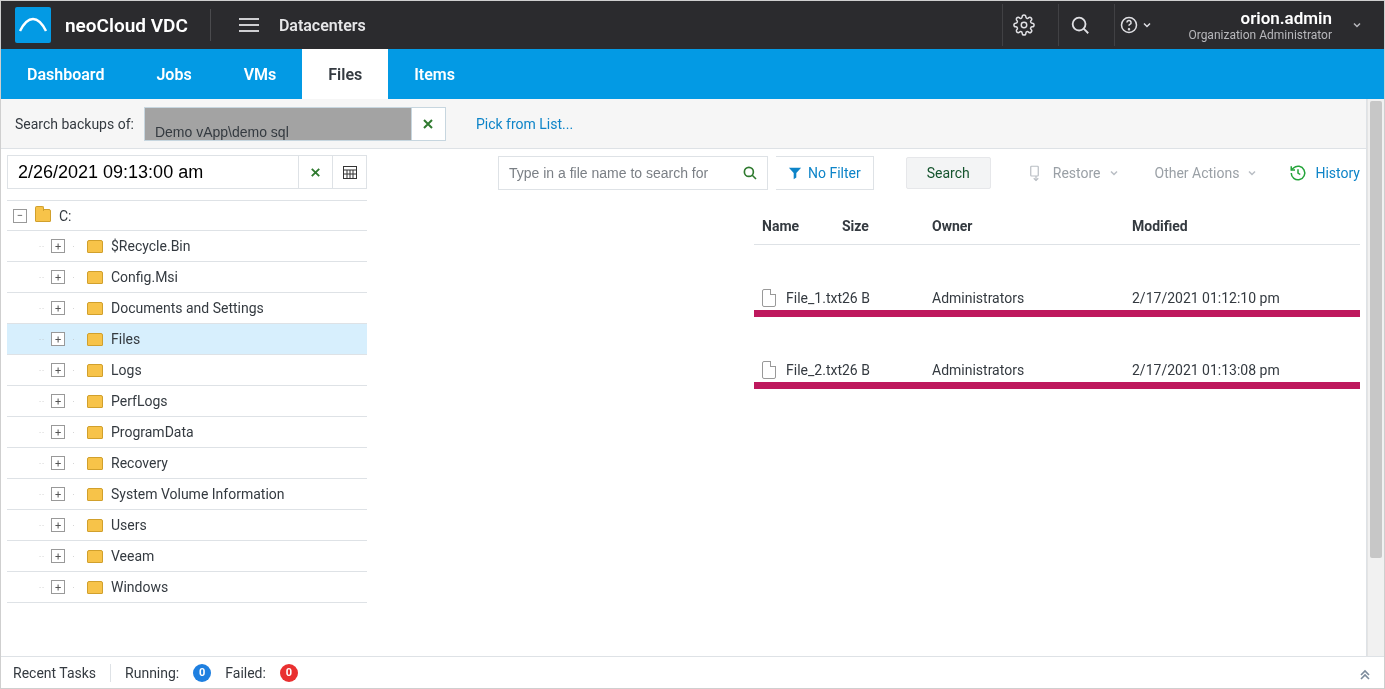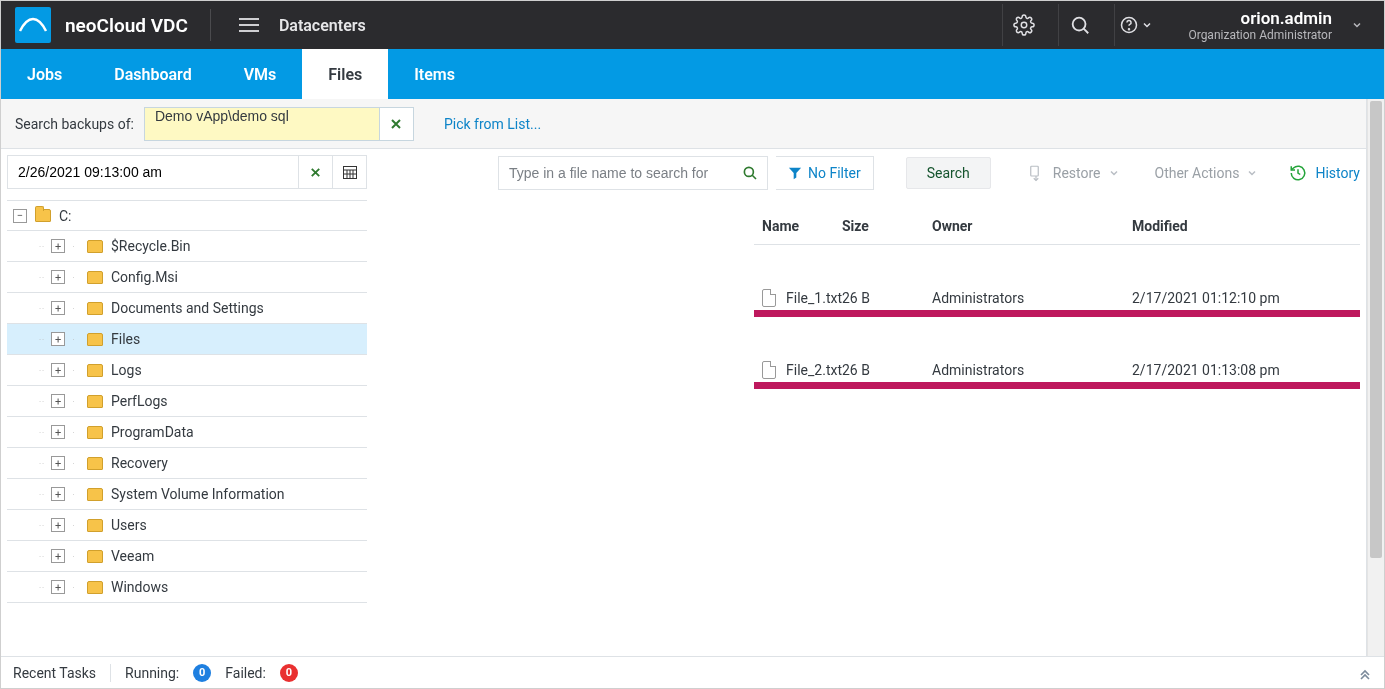--- a/index.html
+++ b/index.html
@@ -61,39 +61,39 @@
   .fake-scroll{width:17px;background:#f1f1f1;border-left:1px solid #e4e4e4;position:relative;}
   .fake-scroll .thumb{position:absolute;left:2px;right:2px;top:2px;height:82%;background:#c7c7c7;border-radius:2px;}
 
   
   .search-bar{
     height:50px;background:#f6f6f6;border-bottom:1px solid var(--border);
     display:flex;align-items:center;padding:0 14px;gap:10px;font-size:14px;
   }
   .search-label{color:var(--text);}
   .backup-input{
-    display:flex;align-items:flex-start;border:1px solid #c7d6df;background:#fef9c3;
-    height:34px;width:270px;
+    display:flex;align-items:flex-end;border:1px solid #c7d6df;background:#a3a3a3;
+    height:34px;width:302px;
   }
   .backup-input input{
     flex:1;border:none;background:transparent;padding:0 10px;font-size:14px;outline:none;color:var(--text);
   }
   .backup-input .clear{width:34px;height:100%;display:flex;align-items:center;justify-content:center;background:#fff;border-left:1px solid #c7d6df;cursor:pointer;}
   .pick-link{color:var(--blue-dark);cursor:pointer;margin-left:20px;}
 
   
   .body{flex:1;display:flex;min-height:0;padding:6px 6px 0 6px;gap:10px;}
 
   
   .left{width:360px;display:flex;flex-direction:column;}
   .date-row{
     height:34px;display:flex;align-items:center;border:1px solid var(--border);
   }
   .date-row input{
-    flex:1;border:none;padding:0 10px;font-size:14px;outline:none;
+    flex:1;border:none;padding:0 10px;font-size:18px;outline:none;
   }
   .small-btn{width:34px;height:32px;display:flex;align-items:center;justify-content:center;border-left:1px solid var(--border);cursor:pointer;}
   .tree{margin-top:10px;border-top:1px solid transparent;overflow:auto;font-size:14px;}
   .tree-row{
     display:flex;align-items:center;height:31px;border-bottom:1px solid var(--border);
     padding-left:6px;cursor:pointer;gap:4px;white-space:nowrap;
   }
   .tree-row.root{padding-left:6px;}
   .tree-row.child{padding-left:30px;}
   .tree-row.selected{background:var(--pale-row-sel);}
@@ -194,22 +194,22 @@
   <div class="user">
     <span class="user-name">orion.admin</span>
     <span class="user-role">Organization Administrator</span>
   </div>
   <svg class="chev-small" width="10" height="10" viewBox="0 0 10 10" stroke="#b8b8bc">
       <path d="M2 3.5 L5 6.5 L8 3.5" fill="none" stroke-width="1.5"></path>
     </svg>
 </div>
 
 <div class="tabs" id="tab-bar">
+    <div class="tab">Dashboard</div>
     <div class="tab">Jobs</div>
-    <div class="tab">Dashboard</div>
     <div class="tab">VMs</div>
     <div class="tab active">Files</div>
     <div class="tab">Items</div>
   </div>
 
 <div class="main-wrap">
 <div class="main">
 
 <div class="search-bar">
   <span class="search-label">Search backups of:</span>

